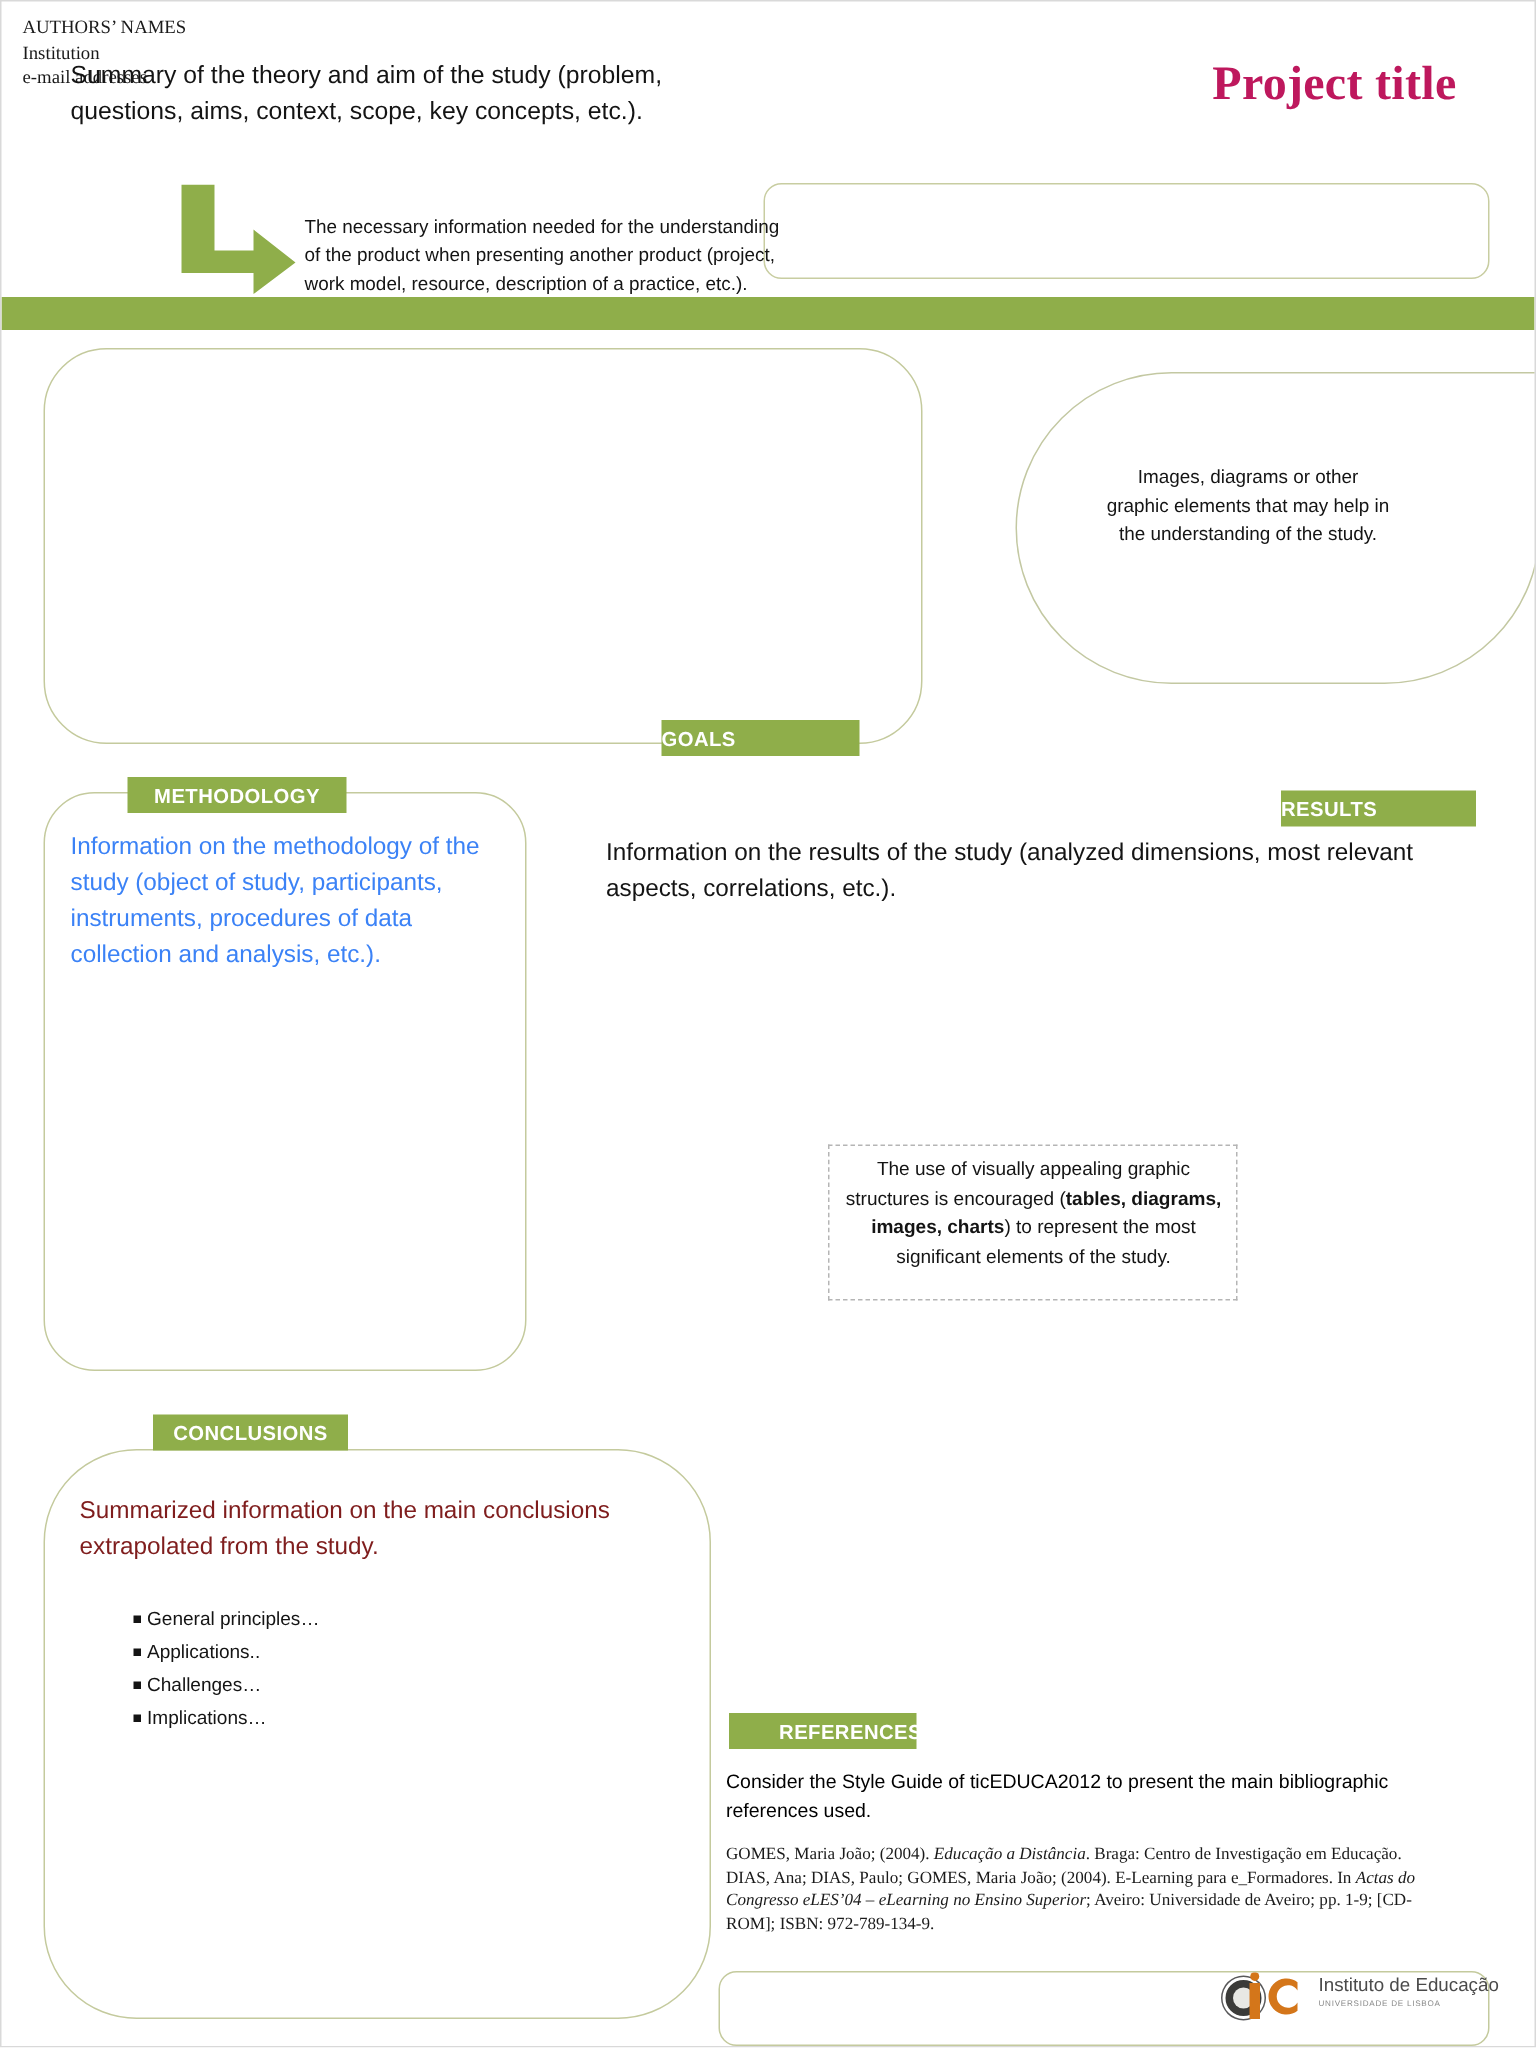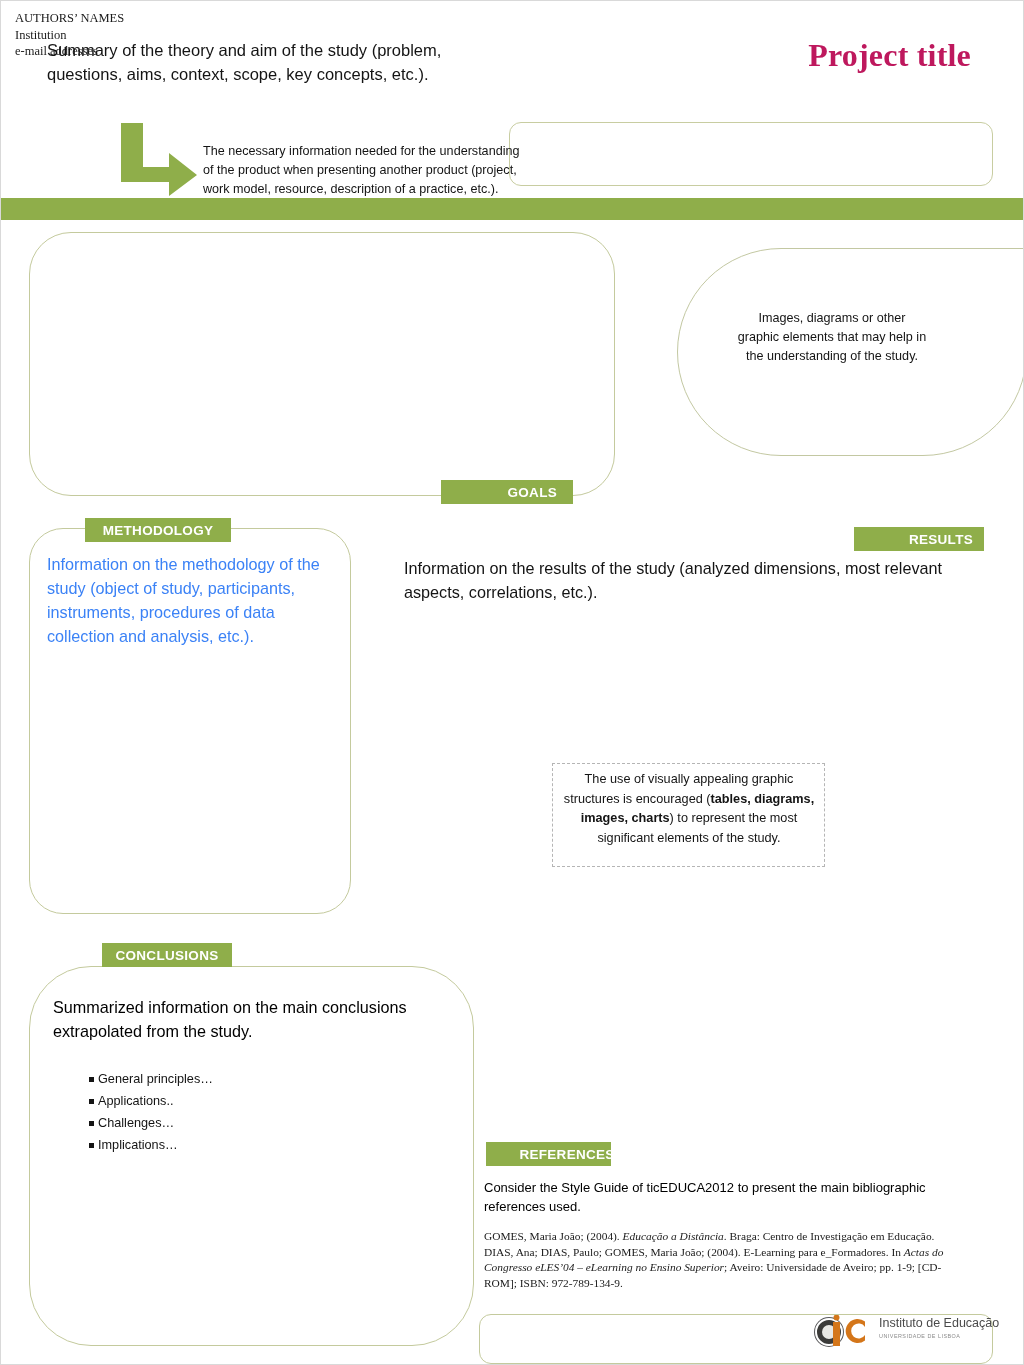--- a/index.html
+++ b/index.html
@@ -116,34 +116,34 @@
     letter-spacing: 0.3px;
     box-sizing: border-box;
     display: flex;
     align-items: center;
     height: 24px;
   }
   #badge-goals {
     left: 440px;
     top: 479px;
     width: 132px;
-    justify-content: flex-end;
-    padding-right: 16px;
+    justify-content: flex-start;
+    padding-right: 26px;
   }
   #badge-methodology {
     left: 84px;
     top: 517px;
     width: 146px;
     justify-content: center;
   }
   #badge-results {
     left: 853px;
     top: 526px;
     width: 130px;
-    justify-content: flex-end;
+    justify-content: flex-start;
     padding-right: 11px;
   }
   #badge-conclusions {
     left: 101px;
     top: 942px;
     width: 130px;
     justify-content: center;
   }
   #badge-references {
     left: 485px;
@@ -232,21 +232,21 @@
     height: 380px;
     border-radius: 62px;
   }
   .conclusions-text {
     position: absolute;
     left: 52px;
     top: 995px;
     width: 380px;
     font-size: 16.2px;
     line-height: 1.48;
-    color: #000000;
+    color: #7f1d1d;
   }
   .conclusions-list {
     position: absolute;
     left: 88px;
     top: 1068px;
     width: 300px;
     font-size: 12.7px;
     line-height: 1.72;
     color: #141414;
   }

